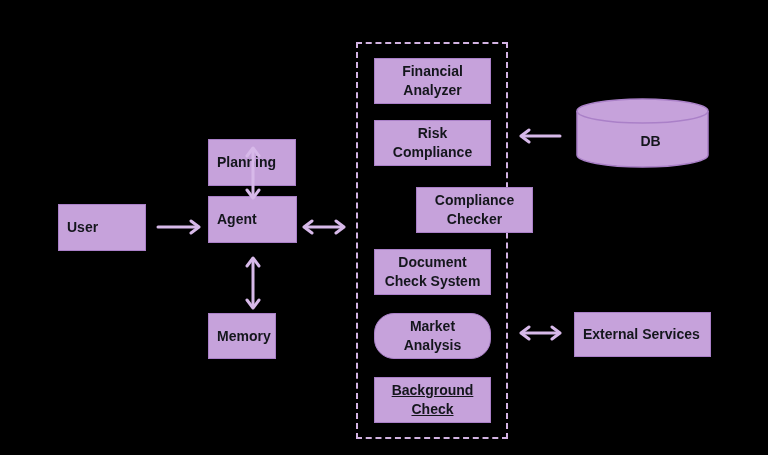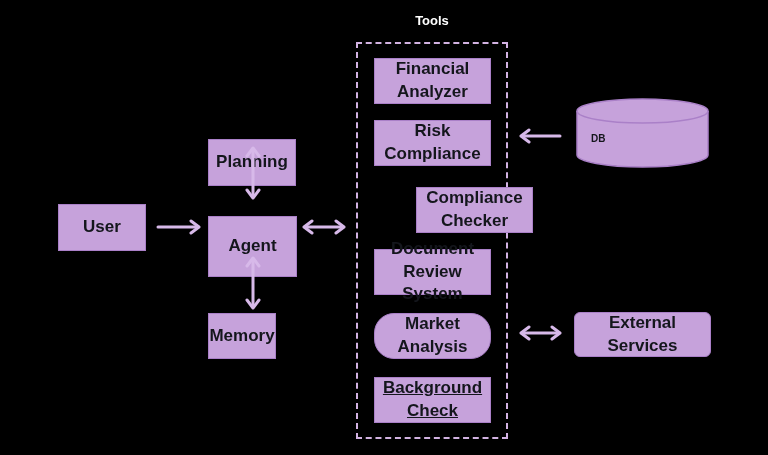--- a/index.html
+++ b/index.html
@@ -4,87 +4,86 @@
 <style>
   html,body { margin:0; padding:0; background:#000; }
   #canvas {
     position:relative; width:768px; height:455px;
     background:var(--background,#000);
     font-family:"Liberation Sans",sans-serif;
     overflow:hidden;
   }
   .node {
     position:absolute; box-sizing:border-box;
-    display:flex; align-items:center; justify-content:center;
+    display:flex; align-items:center; 
     text-align:center;
     background:var(--node-fill,#c6a2db);
     border:1px solid var(--node-border,#aa80c8);
     color:var(--node-text,#14161c);
-    font-weight:bold; font-size:17px; line-height:1.35;
+    font-weight:bold; font-size:14px; line-height:1.35;
     padding:2px 8px;
   }
   .tools-container {
     position:absolute; left:356px; top:42px; width:152px; height:397px;
     border:2px dashed var(--tools-border,#d2b2e2);
     box-sizing:border-box;
   }
   .tools-title {
     position:absolute; left:356px; top:13px; width:152px;
     text-align:center; color:var(--title-text,#ffffff);
     font-weight:bold; font-size:13px;
   }
   .tool-box { left:16px; width:117px; height:46px; }
   .t0 { top:14px; } .t1 { top:76px; } .t2 { top:143px;margin-left:42px; }
   .t3 { top:205px; } .t4 { top:269px;border-radius:20px; } .t5 { top:333px;text-decoration:underline; }
   .arrow { position:absolute; color:var(--arrow,#d7b9e9); }
   .arrow svg { display:block; }
   .db-wrap { position:absolute; left:575px; top:97px; width:135px; height:72px; }
   .db-wrap svg { display:block; }
   .db-label {
-    position:absolute; left:16px; top:36px; width:135px;
-    color:var(--node-text,#14161c);
-    font-weight:bold; font-size:10px;
+    position:absolute; left:8px; top:36px; width:135px;
+    text-align:center; color:var(--node-text,#14161c);
+    font-weight:bold; font-size:14px;
   }
   .n-user     { left:58px;  top:204px; width:88px;  height:47px; }
   .n-planning { left:208px; top:94px;  width:88px;  height:47px;margin-top:45px; }
-  .n-agent    { left:208px; top:216px; width:89px;  height:61px; }
+  .n-agent    { left:208px; top:196px; width:89px;  height:47px; }
   .n-memory   { left:208px; top:313px; width:68px;  height:46px; }
-  .n-external { left:574px; top:312px; width:137px; height:45px;border-radius:6px; }
+  .n-external { left:574px; top:312px; width:137px; height:45px; }
 </style>
 </head>
 <body>
 
 <div id="canvas">
 
   <div class="node n-user">
     <span>User</span>
   </div>
   <div class="node n-planning">
     <span>Planning</span>
   </div>
   <div class="node n-agent">
     <span>Agent</span>
   </div>
   <div class="node n-memory">
     <span>Memory</span>
   </div>
 
-  <div class="tools-title">Tools</div>
   <div class="tools-container">
     <div class="node tool-box t0">
       <span>Financial Analyzer</span>
     </div>
     <div class="node tool-box t1">
       <span>Risk Compliance</span>
     </div>
     <div class="node tool-box t2">
       <span>Compliance Checker</span>
     </div>
     <div class="node tool-box t3">
-      <span>Document Review System</span>
+      <span>Document Check System</span>
     </div>
     <div class="node tool-box t4">
       <span>Market Analysis</span>
     </div>
     <div class="node tool-box t5">
       <span>Background Check</span>
     </div>
   </div>
 
   <div class="db-wrap">

